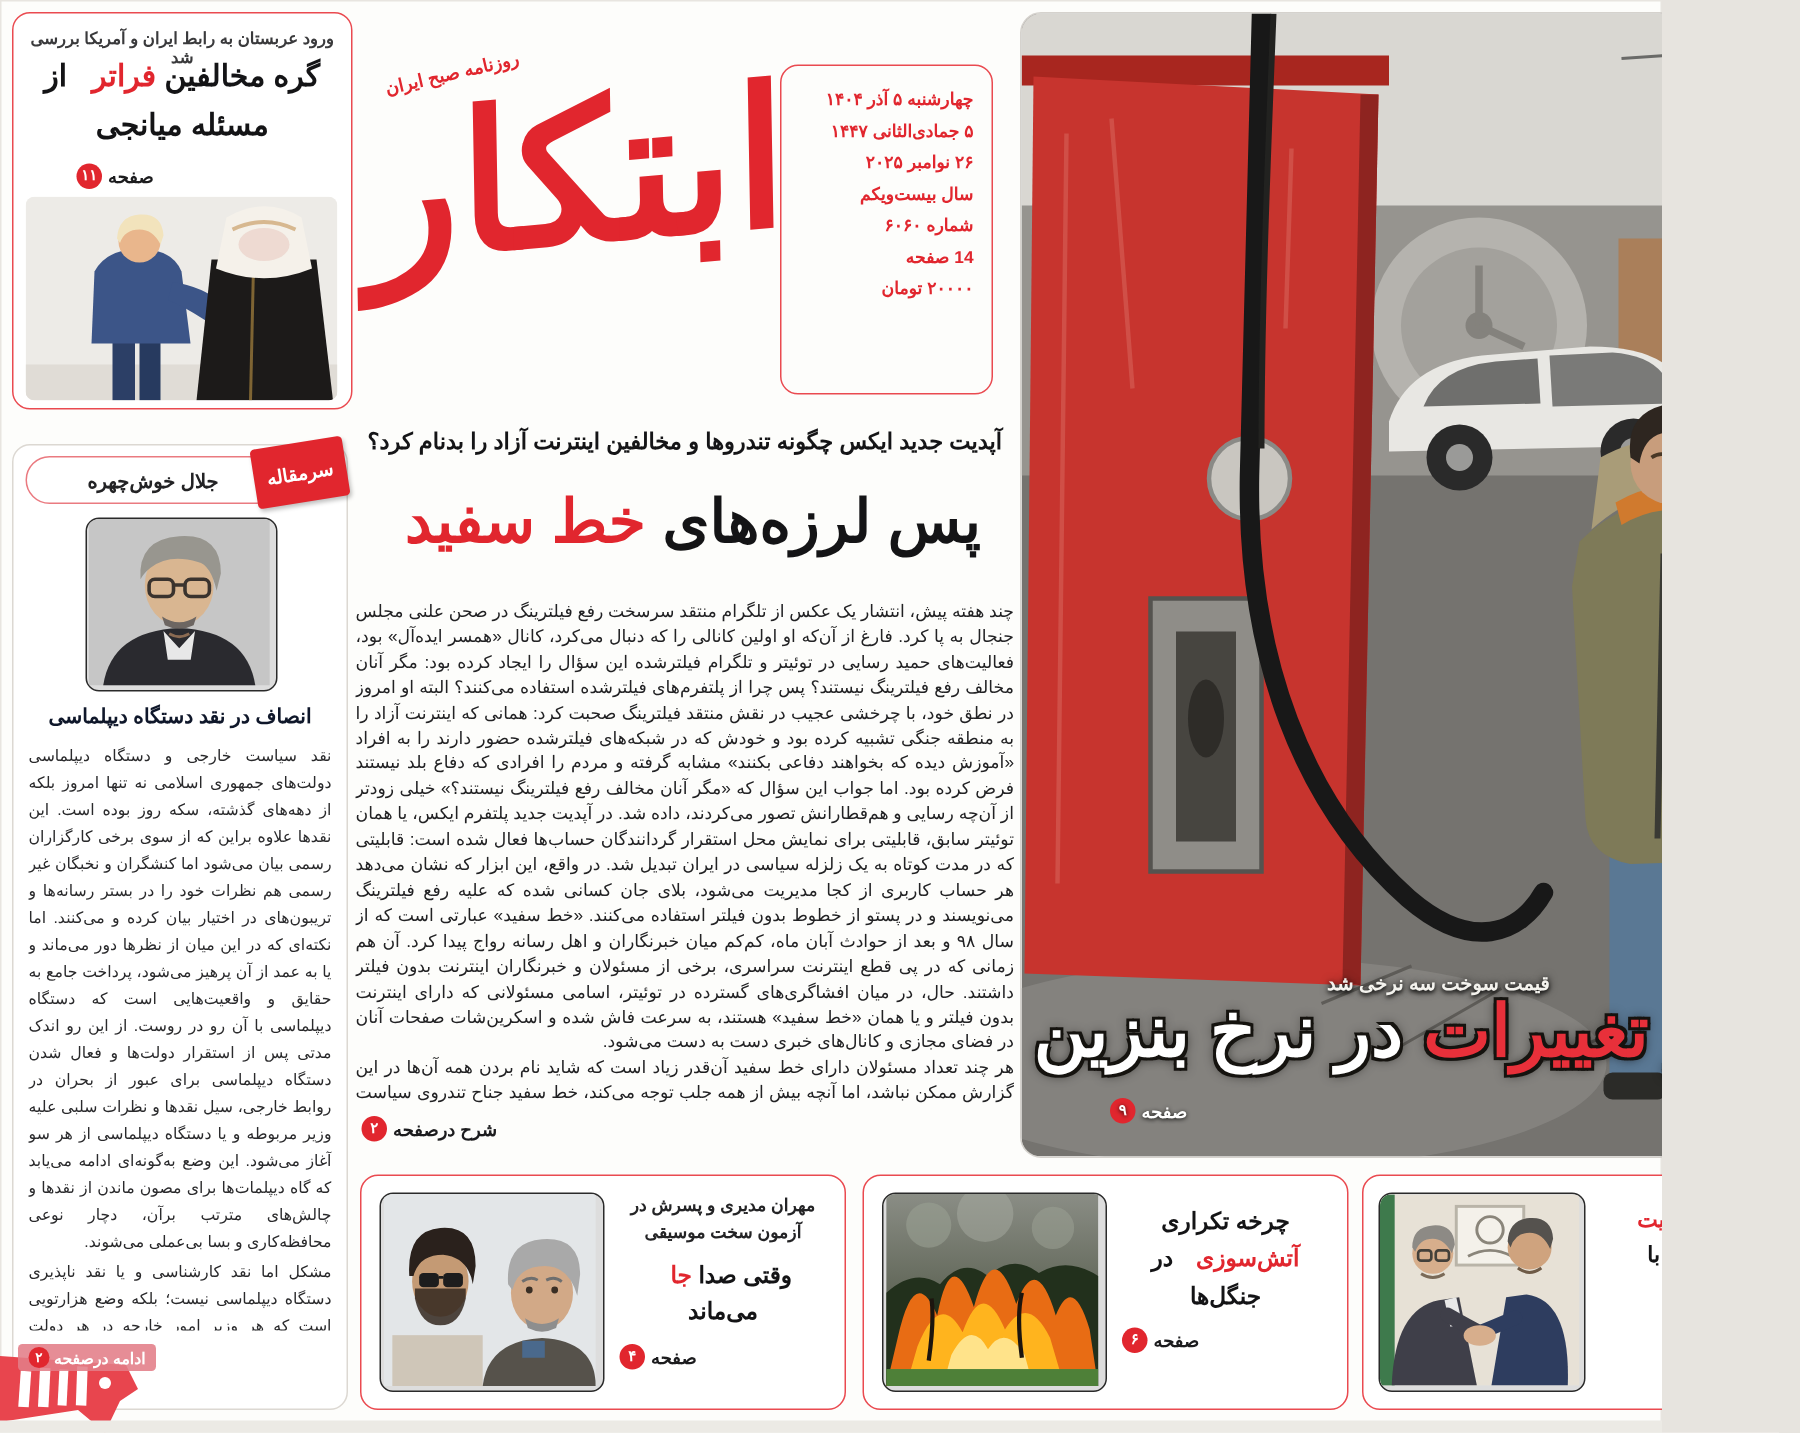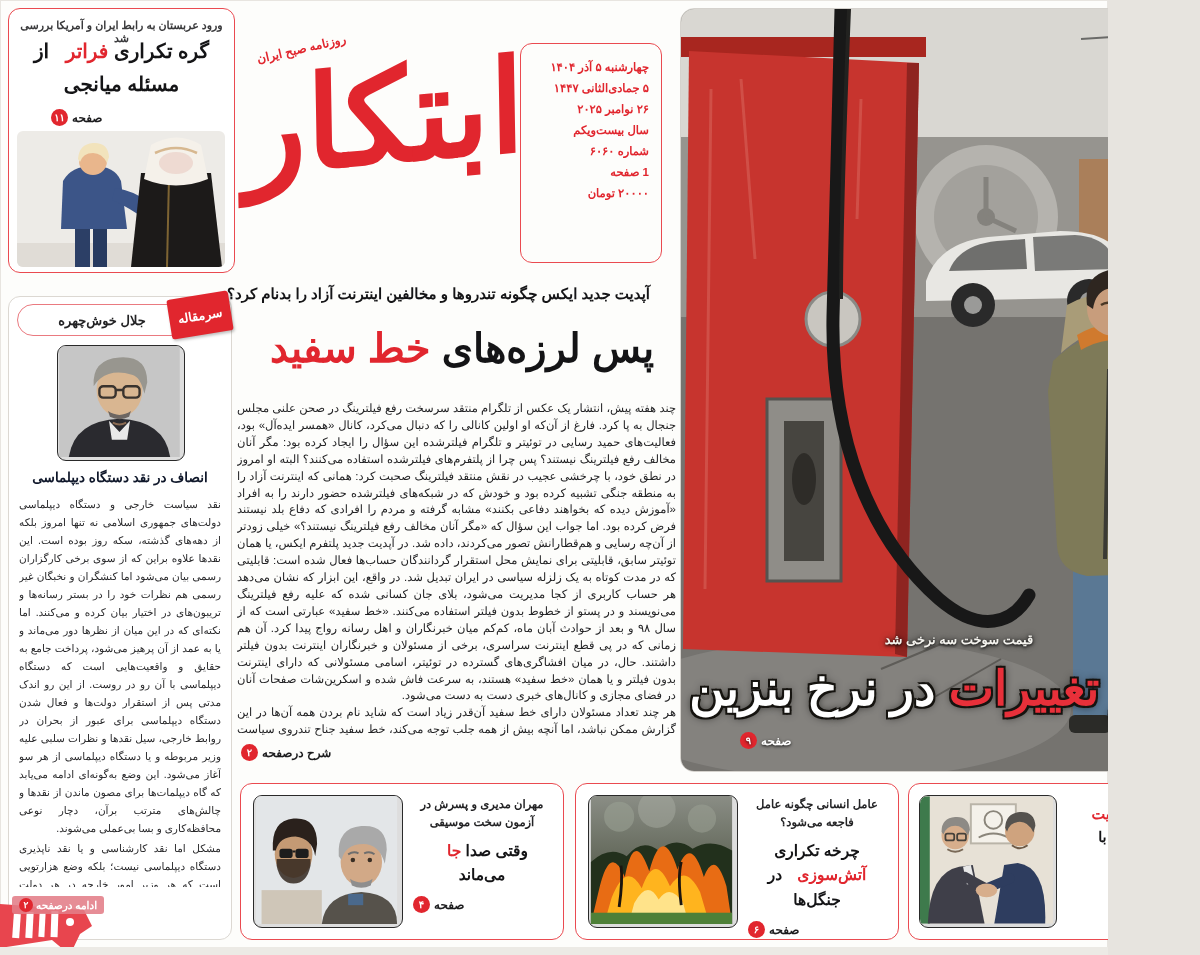--- a/index.html
+++ b/index.html
@@ -70,21 +70,21 @@
   .photo-frame{border:1.5px solid #2a2a2a;border-radius:9px;overflow:hidden;background:#ddd;}
   svg{display:block;}
 </style>
 </head>
 <body>
 
 <div class="page">
 
   <div class="abs rcard" style="left:8px;top:8px;width:225px;height:263px;">
     <div class="abs rtl ctr tl-kicker" style="left:6px;right:6px;top:10px;">ورود عربستان به رابط ایران و آمریکا بررسی شد</div>
-    <div class="abs rtl ctr tl-head nowrap" style="left:0;right:0;top:27px;"><span>گره تکراری </span><span class="red">فراتر</span><span> از</span></div>
+    <div class="abs rtl ctr tl-head nowrap" style="left:0;right:0;top:27px;"><span>گره مخالفین </span><span class="red">فراتر</span><span> از</span></div>
     <div class="abs rtl ctr tl-head" style="left:0;right:0;top:60px;">مسئله میانجی</div>
     <div class="abs pref" style="left:38px;top:100px;">
       <span>صفحه</span>
         <span class="pgc">۱۱</span>
     </div>
     <div class="abs" style="left:8px;top:122px;width:208px;height:136px;overflow:hidden;border-radius:6px;">
       <svg width="208" height="136" viewBox="0 0 208 136">
         <rect width="208" height="136" fill="#edebe7"></rect>
         <rect y="112" width="208" height="24" fill="#e0dcd6"></rect>
 
@@ -109,25 +109,25 @@
     <div class="abs logo-txt" style="left:6px;top:48px;">ابتکار</div>
     <div class="abs tagline" style="left:18px;top:36px;">روزنامه صبح ایران</div>
   </div>
 
   <div class="abs datebox" style="left:520px;top:43px;width:116px;height:192px;">
     <div>چهارشنبه ۵ آذر ۱۴۰۴</div>
     <div>۵ جمادی‌الثانی ۱۴۴۷</div>
     <div>۲۶ نوامبر ۲۰۲۵</div>
     <div>سال بیست‌ویکم</div>
     <div>شماره ۶۰۶۰</div>
-    <div>1 صفحه</div>
+    <div>14 صفحه</div>
     <div>۲۰۰۰۰ تومان</div>
   </div>
 
-  <div class="abs rtl ctr m-kicker" style="left:219px;top:285px;width:439px;">آپدیت جدید ایکس چگونه تندروها و مخالفین اینترنت آزاد را بدنام کرد؟</div>
+  <div class="abs rtl ctr m-kicker" style="left:237px;top:285px;width:439px;">آپدیت جدید ایکس چگونه تندروها و مخالفین اینترنت آزاد را بدنام کرد؟</div>
   <div class="abs rtl ctr m-head nowrap" style="left:237px;top:308px;width:439px;height:80px;overflow:hidden;"><span>پس لرزه‌های </span><span class="red">خط سفید</span></div>
   <div class="abs rtl jus m-body" style="left:237px;top:400px;width:439px;height:338px;">
     <p>چند هفته پیش، انتشار یک عکس از تلگرام منتقد سرسخت رفع فیلترینگ در صحن علنی مجلس جنجال به پا کرد. فارغ از آن‌که او اولین کانالی را که دنبال می‌کرد، کانال «همسر ایده‌آل» بود، فعالیت‌های حمید رسایی در توئیتر و تلگرام فیلترشده این سؤال را ایجاد کرده بود: مگر آنان مخالف رفع فیلترینگ نیستند؟ پس چرا از پلتفرم‌های فیلترشده استفاده می‌کنند؟ البته او امروز در نطق خود، با چرخشی عجیب در نقش منتقد فیلترینگ صحبت کرد: همانی که اینترنت آزاد را به منطقه جنگی تشبیه کرده بود و خودش که در شبکه‌های فیلترشده حضور دارند را به افراد «آموزش دیده که بخواهند دفاعی بکنند» مشابه گرفته و مردم را افرادی که دفاع بلد نیستند فرض کرده بود. اما جواب این سؤال که «مگر آنان مخالف رفع فیلترینگ نیستند؟» خیلی زودتر از آن‌چه رسایی و هم‌قطارانش تصور می‌کردند، داده شد. در آپدیت جدید پلتفرم ایکس، یا همان توئیتر سابق، قابلیتی برای نمایش محل استقرار گردانندگان حساب‌ها فعال شده است: قابلیتی که در مدت کوتاه به یک زلزله سیاسی در ایران تبدیل شد. در واقع، این ابزار که نشان می‌دهد هر حساب کاربری از کجا مدیریت می‌شود، بلای جان کسانی شده که علیه رفع فیلترینگ می‌نویسند و در پستو از خطوط بدون فیلتر استفاده می‌کنند. «خط سفید» عبارتی است که از سال ۹۸ و بعد از حوادث آبان ماه، کم‌کم میان خبرنگاران و اهل رسانه رواج پیدا کرد. آن هم زمانی که در پی قطع اینترنت سراسری، برخی از مسئولان و خبرنگاران اینترنت بدون فیلتر داشتند. حال، در میان افشاگری‌های گسترده در توئیتر، اسامی مسئولانی که دارای اینترنت بدون فیلتر و یا همان «خط سفید» هستند، به سرعت فاش شده و اسکرین‌شات صفحات آنان در فضای مجازی و کانال‌های خبری دست به دست می‌شود.</p>
     <p>هر چند تعداد مسئولان دارای خط سفید آن‌قدر زیاد است که شاید نام بردن همه آن‌ها در این گزارش ممکن نباشد، اما آنچه بیش از همه جلب توجه می‌کند، خط سفید جناح تندروی سیاست ایران و حامیان سعید جلیلی است؛ کسانی که طی سال‌ها بارها و بارها از فیلترینگ حمایت کرده‌اند، اما خودشان بدون فیلتر و بدون استفاده یا با استفاده از فیلترشکن، در فضای مجازی فعالیت می‌کنند.</p>
   </div>
   <div class="abs more" style="left:237px;top:744px;">
     <span>شرح درصفحه</span>
       <span class="pgc">۲</span>
   </div>
 
@@ -187,21 +187,21 @@
         <path d="M396,326 q36,-21 72,-2 l-4,15 q-32,-17 -64,2 z" fill="#d07a2e"></path>
         <path d="M428,360 l-4,190" stroke="#3a3a34" stroke-width="4" fill="none"></path>
         <circle cx="452" cy="468" r="16" fill="#35322c" stroke="#c9c2a8" stroke-width="2.5"></circle>
         <rect x="497" y="490" width="22" height="10" rx="3" fill="#3a382f"></rect>
         <circle cx="433" cy="300" r="27" fill="#c89d7c"></circle>
         <path d="M406,296 q-4,-32 28,-36 q30,-3 33,27 l-6,15 q-8,-23 -27,-23 q-19,0 -22,21 z" fill="#2e2620"></path>
         <path d="M420,296 q6,-4 11,-1 M442,294 q6,-3 10,0" stroke="#4a3826" stroke-width="2.5" fill="none"></path>
         <path d="M430,316 q6,4 12,1" stroke="#8a6a4e" stroke-width="2" fill="none"></path>
       </g>
     </svg>
-    <div class="abs rtl ctr ph-kicker" style="left:0;right:0;bottom:124px;padding-left:40px;">قیمت سوخت سه نرخی شد</div>
+    <div class="abs rtl ctr ph-kicker" style="left:0;right:0;bottom:108px;padding-left:40px;">قیمت سوخت سه نرخی شد</div>
     <div class="abs rtl ctr ph-head nowrap" style="left:0;right:0;bottom:55px;"><span class="w">آغاز </span><span class="r">تغییرات</span><span class="w"> در نرخ بنزین</span></div>
     <div class="abs ph-pref" style="left:55px;bottom:22px;">
       <span>صفحه</span>
         <span class="pgc">۹</span>
     </div>
   </div>
 
   <div class="abs gcard" style="left:8px;top:296px;width:222px;height:642px;">
     <div class="abs ed-pill rtl" style="left:8px;top:7px;width:168px;height:30px;">جلال خوش‌چهره</div>
     <div class="abs ed-ribbon" style="right:0px;top:-2px;width:62px;height:40px;">سرمقاله</div>
@@ -291,24 +291,20 @@
         <circle cx="118" cy="24" r="15" fill="#9aa093" opacity="0.55"></circle>
         <path d="M0,70 q20,-18 38,-6 q16,-20 34,-6 q18,-16 36,-2 q20,-12 42,2 L150,136 L0,136 Z" fill="#22301c"></path>
         <path d="M8,102 Q20,48 36,86 Q46,34 62,80 Q76,28 92,78 Q106,40 120,86 Q132,56 144,96 L150,136 L0,136 Z" fill="#e86c14"></path>
         <path d="M22,108 Q38,68 54,98 Q68,58 84,96 Q100,70 116,102 L126,136 L14,136 Z" fill="#ffb41e"></path>
         <path d="M46,114 Q60,88 72,110 Q84,92 98,114 L104,136 L40,136 Z" fill="#ffe38a"></path>
         <rect y="124" width="150" height="12" fill="#4e8038"></rect>
         <path d="M30,118 q4,-28 2,-44 M96,116 q-4,-30 0,-46" stroke="#1c150e" stroke-width="3" fill="none"></path>
       </svg>
     </div>
     <div class="abs rtl" style="left:168px;right:8px;top:12px;bottom:8px;">
-      <div class="ctr bb-kicker">
-        <div>عامل انسانی چگونه عامل</div>
-        <div>فاجعه می‌شود؟</div>
-      </div>
       <div class="ctr bb-head" style="margin-top:7px;">
         <div>چرخه تکراری</div>
         <div><span class="red">آتش‌سوزی</span><span> در جنگل‌ها</span></div>
       </div>
       <div class="pref" style="margin-top:8px;justify-content:flex-end;">
         <span>صفحه</span>
           <span class="pgc">۶</span>
       </div>
     </div>
   </div>

